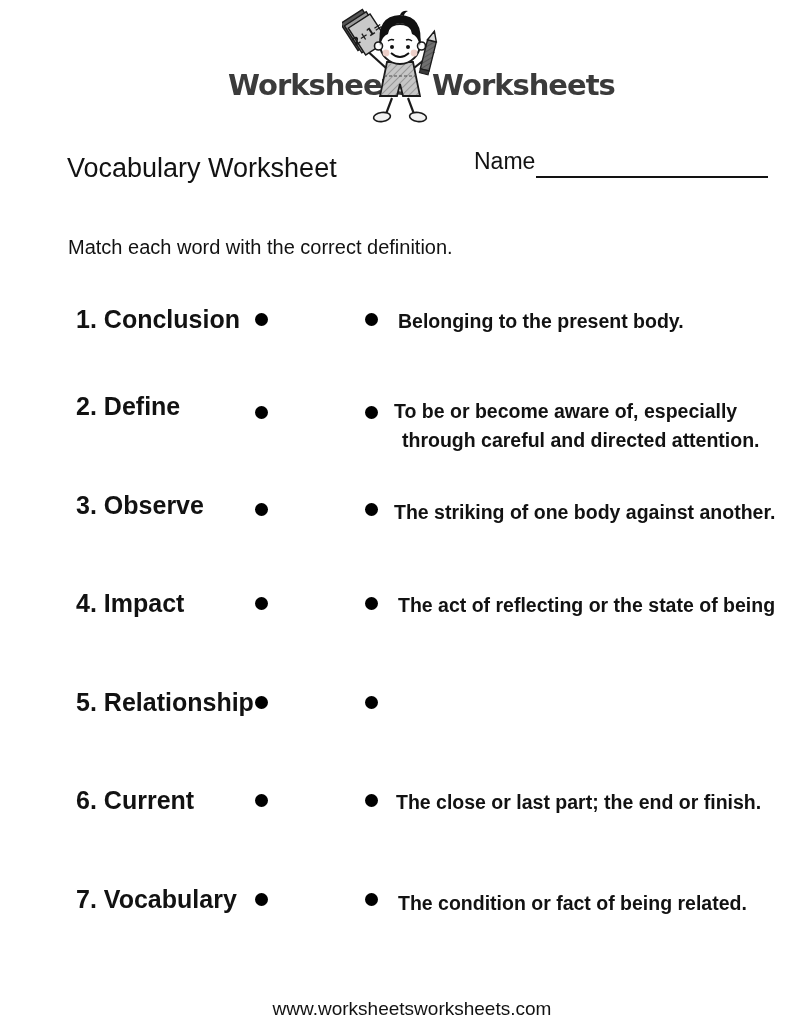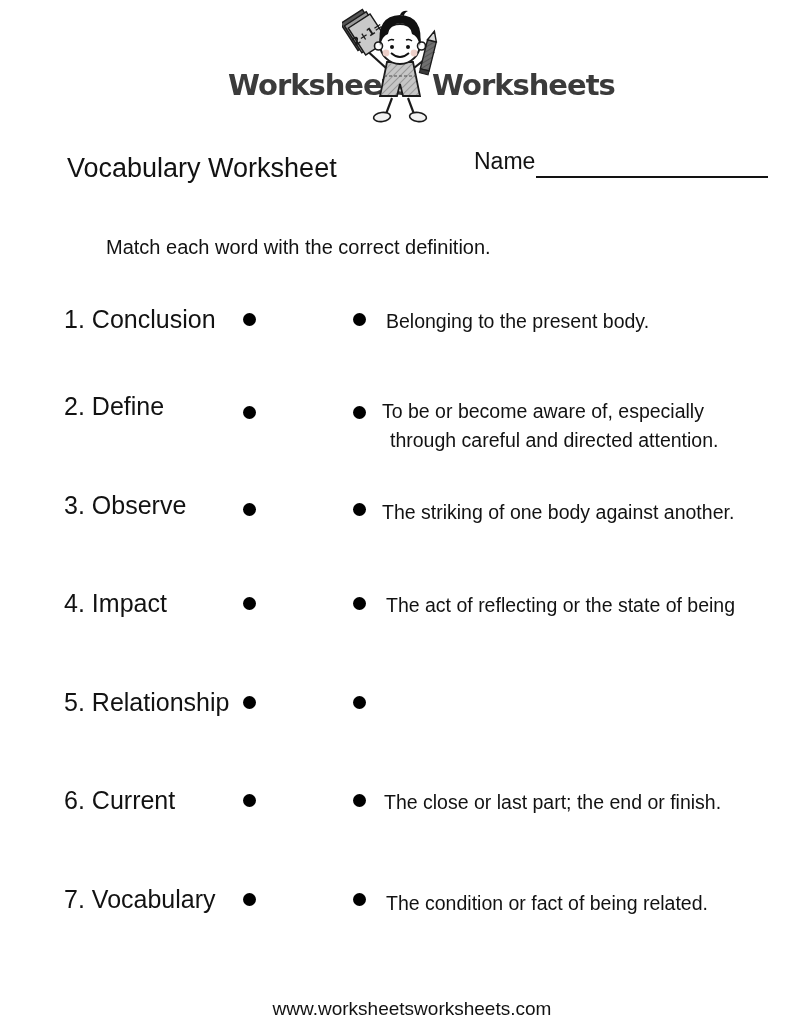--- a/index.html
+++ b/index.html
@@ -13,23 +13,23 @@
     position:absolute;top:68px;font-family:"DejaVu Sans", sans-serif;
     font-weight:bold;font-size:29px;letter-spacing:-1px;color:#3b3b3b;
   }
   .logo-text.left{left:228px;width:150px;text-align:right;}
   .logo-text.right{left:432px;width:170px;text-align:left;}
   .logo-kid{position:absolute;left:342px;top:6px;width:116px;height:122px;}
   
   .title{position:absolute;left:67px;top:153px;font-size:27px;letter-spacing:0px;}
   .name-label{position:absolute;left:474px;top:148px;font-size:23px;}
   .name-line{position:absolute;left:536px;top:176px;width:232px;height:2px;background:#121212;}
-  .instructions{position:absolute;left:68px;top:236px;font-size:20px;margin-left:38px;}
+  .instructions{position:absolute;left:68px;top:236px;font-size:20px;}
   
-  .row{position:absolute;left:4px;width:724px;height:60px;}
+  .row{position:absolute;left:16px;width:724px;height:60px;font-weight:bold;}
   .word{position:absolute;left:60px;top:0;font-size:25px;white-space:nowrap;}
   .word .num{margin-right:7px;}
   .dot{position:absolute;width:13px;height:13px;border-radius:50%;background:#000;top:8px;}
   .dot-word{left:239px;}
   .dot-def{left:349px;}
   .def{position:absolute;left:378px;top:2px;font-size:19.5px;line-height:29px;width:410px;}
   .def-line{display:block;}
   
   .footer{position:absolute;left:12px;top:998px;width:800px;text-align:center;font-size:19px;}
 </style>

